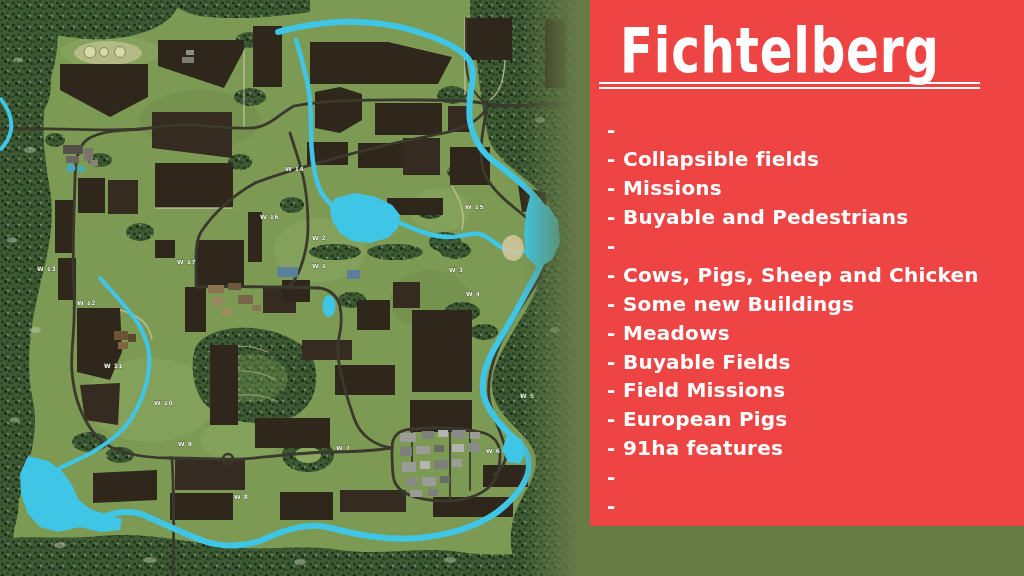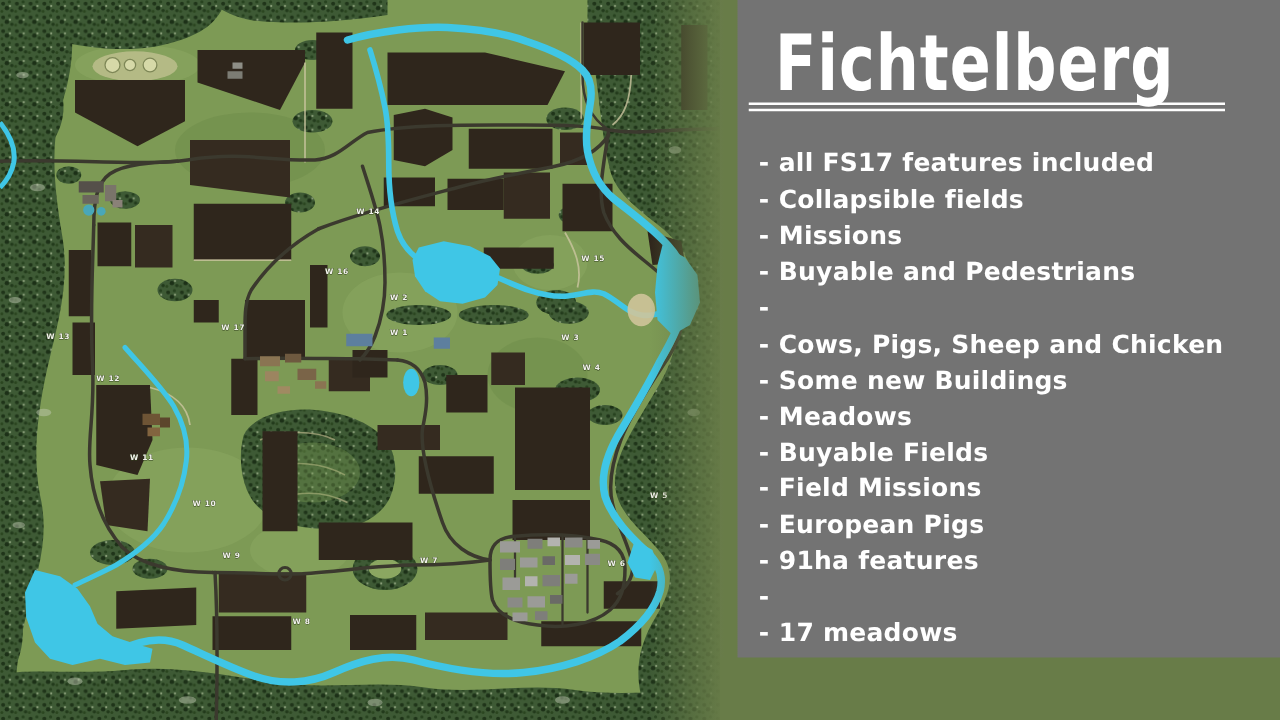--- a/index.html
+++ b/index.html
@@ -1,17 +1,17 @@
 <!DOCTYPE html>
 <html><head>
 <meta charset="utf-8">
 <style>
   html,body{margin:0;padding:0;}
   body{width:1024px;height:576px;overflow:hidden;background:#687c48;font-family:"DejaVu Sans","Liberation Sans",sans-serif;}
-  .stage{position:relative;width:1024px;height:526px;background:#737373;}
+  .stage{position:relative;width:1024px;height:526px;background:#ef4444;}
   .map-wrap{position:absolute;left:0;top:0;width:576px;height:576px;}
   .map-wrap svg{display:block;width:576px;height:576px;}
   .map-fade{position:absolute;left:520px;top:0;width:70px;height:576px;
     background:linear-gradient(to right, rgba(104,124,72,0) 0%, rgba(104,124,72,.55) 45%, #687c48 85%);}
   .panel{position:absolute;left:576px;top:0;width:448px;height:576px;}
   .title{position:absolute;left:44px;top:14px;color:#fff;font-size:62px;font-weight:bold;
     letter-spacing:1px;transform:scaleX(.78);transform-origin:left top;white-space:nowrap;}
   .title-underline{position:absolute;left:23px;top:82px;width:381px;height:7px;
     border-top:2.5px solid #fff;border-bottom:2.5px solid #fff;box-sizing:border-box;}
   .features{position:absolute;left:31px;top:116px;}
@@ -272,21 +272,20 @@
   </div>
 
   <div class="map-fade"></div>
 
   <div class="panel">
     <div class="title">Fichtelberg</div>
     <div class="title-underline"></div>
     <div class="features">
       <div class="feat">
           <span class="dash">-</span>
-          <span>all FS17 features included</span>
         </div>
       <div class="feat">
           <span class="dash">-</span>
           <span>Collapsible fields</span>
         </div>
       <div class="feat">
           <span class="dash">-</span>
           <span>Missions</span>
         </div>
       <div class="feat">
@@ -322,18 +321,17 @@
         </div>
       <div class="feat">
           <span class="dash">-</span>
           <span>91ha features</span>
         </div>
       <div class="feat">
           <span class="dash">-</span>
         </div>
       <div class="feat">
           <span class="dash">-</span>
-          <span>17 meadows</span>
         </div>
     </div>
   </div>
 
 </div>
 
 </body></html>

